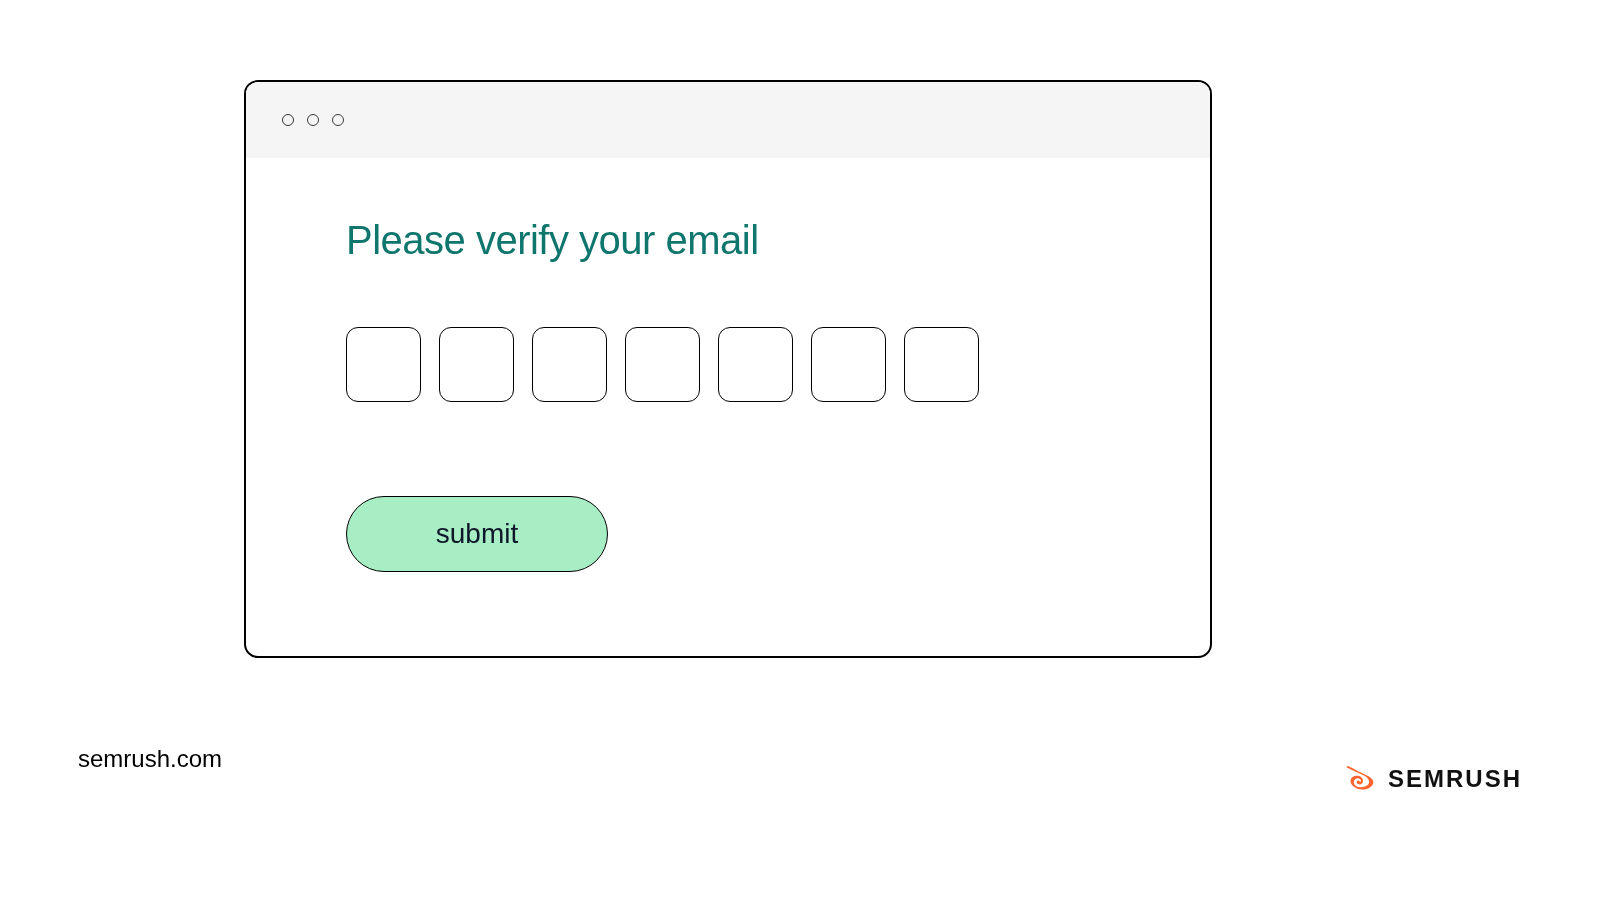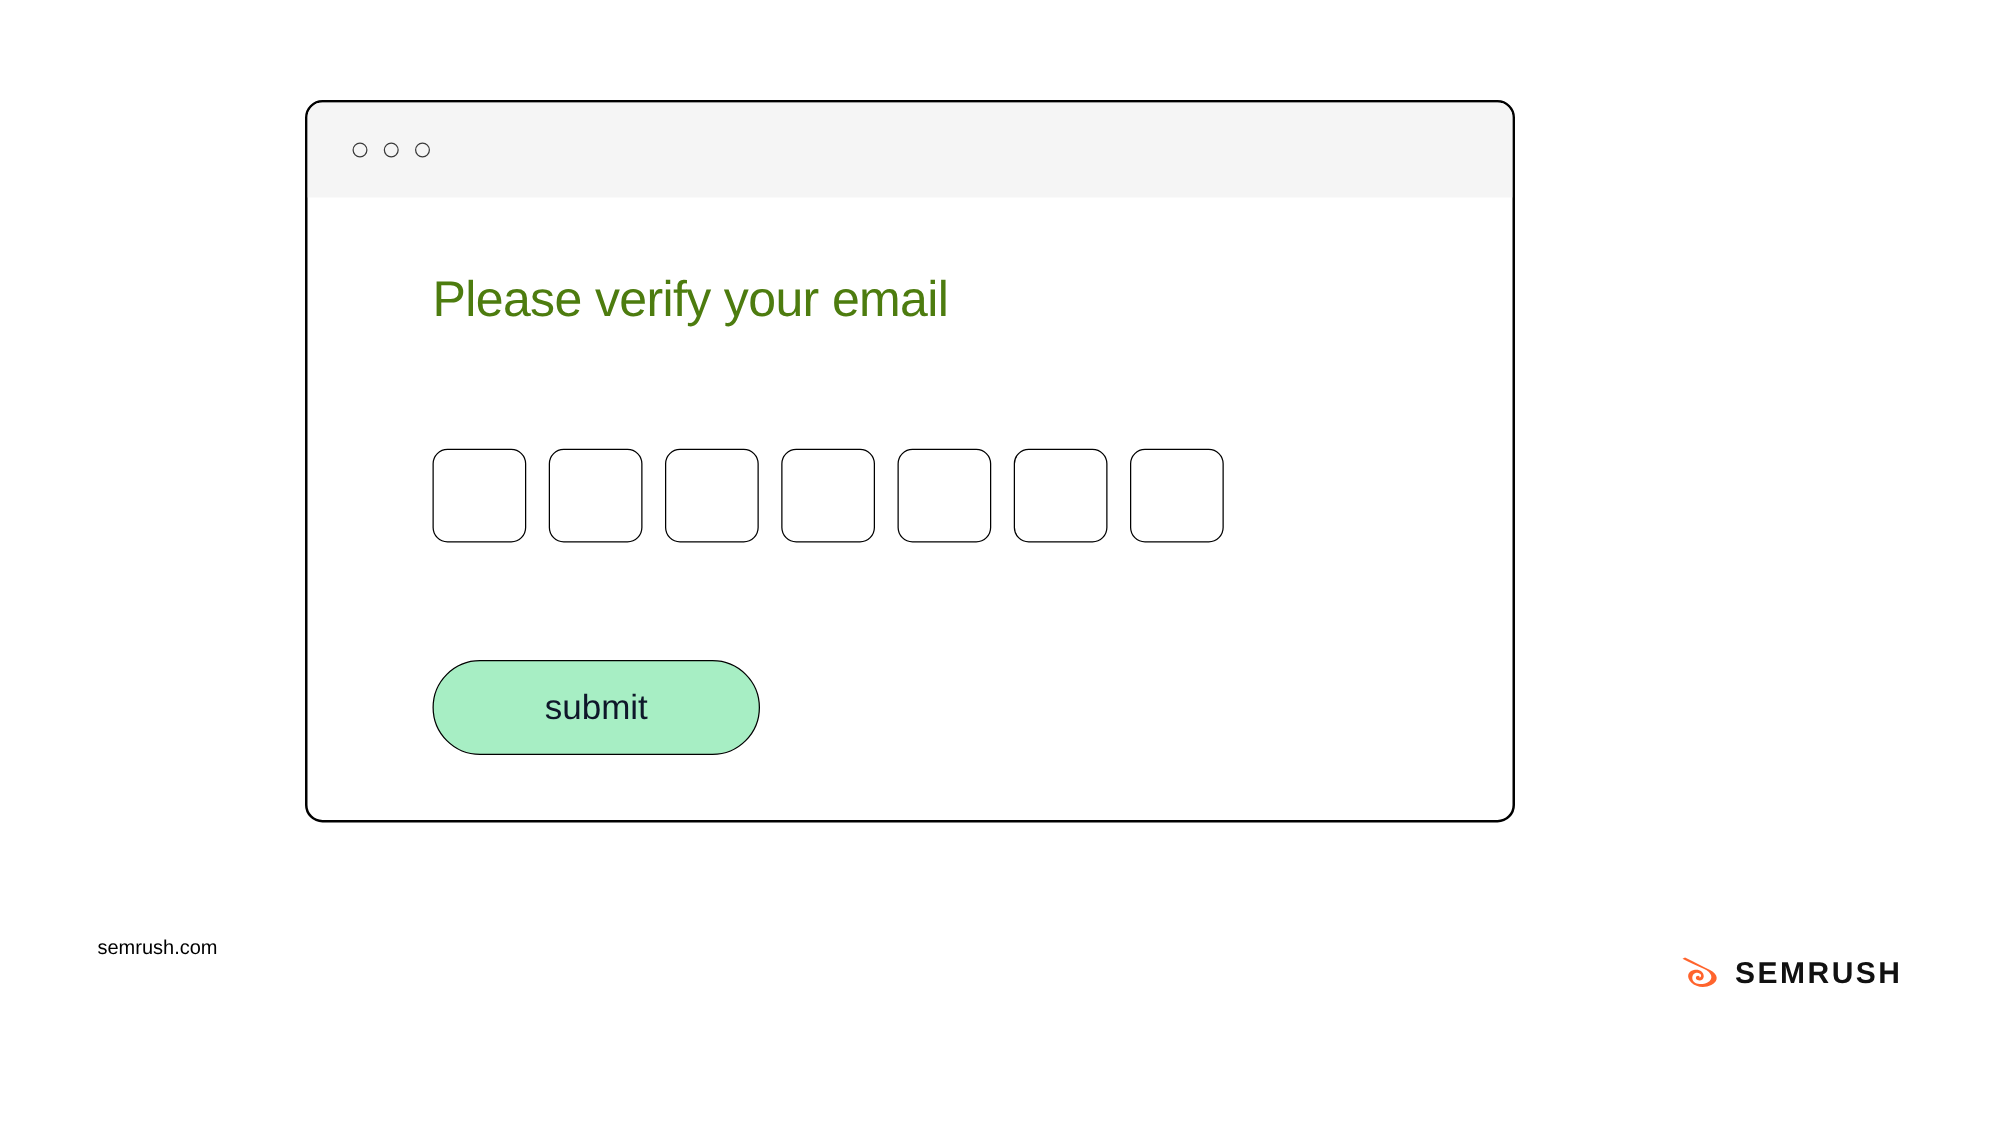--- a/index.html
+++ b/index.html
@@ -39,23 +39,23 @@
       border: 1.5px solid #3a3a3a;
       border-radius: 50%;
       background: transparent;
     }
     .content {
       padding: 60px 100px 0 100px;
     }
     .heading {
       font-size: 40px;
       font-weight: 400;
-      color: #4d7c0f;
+      color: #0f766e;
       letter-spacing: -0.5px;
-      margin-bottom: 96px;
+      margin-bottom: 64px;
     }
     .code-inputs {
       display: flex;
       gap: 18px;
       margin-bottom: 94px;
     }
     .code-box {
       width: 75px;
       height: 75px;
       border: 1.5px solid #000000;
@@ -83,21 +83,21 @@
       position: absolute;
       bottom: 104px;
       left: 0;
       right: 0;
       padding: 0 78px 0 78px;
       display: flex;
       justify-content: space-between;
       align-items: center;
     }
     .footer-url {
-      font-size: 16px;
+      font-size: 24px;
       color: #000000;
       font-weight: 400;
     }
     .semrush-logo {
       display: flex;
       align-items: center;
       gap: 10px;
       margin-top: 40px;
     }
     .semrush-logo svg {

